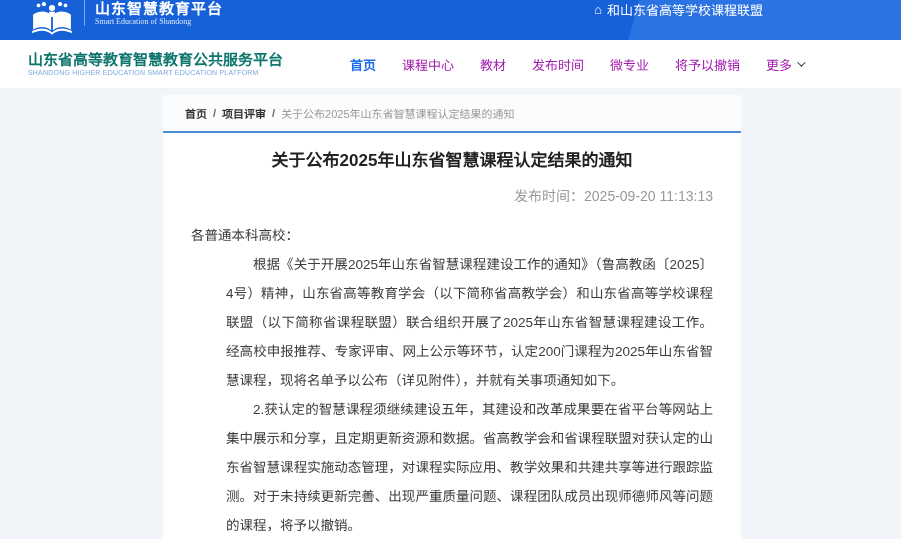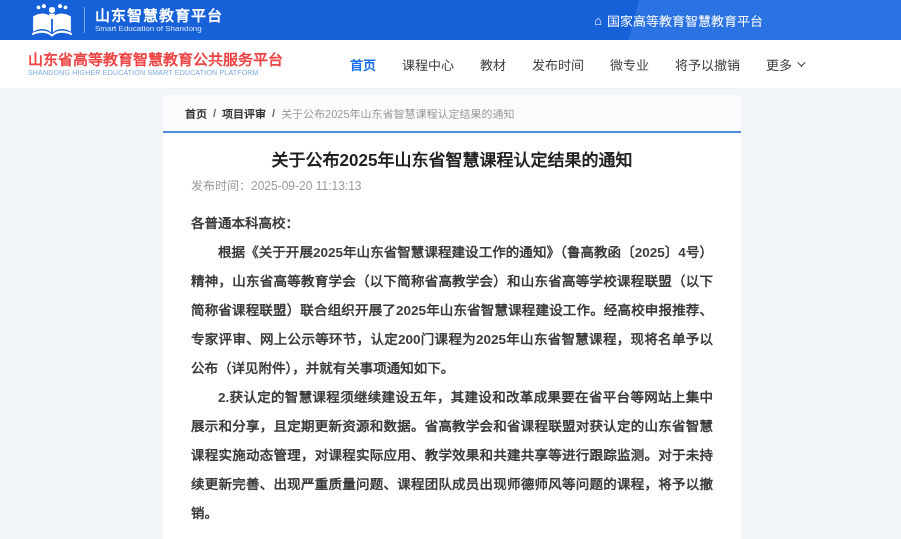--- a/index.html
+++ b/index.html
@@ -1,55 +1,55 @@
 <!DOCTYPE html>
 <html lang="zh-CN"><head>
 <meta charset="utf-8">
 <style>
   * { margin:0; padding:0; box-sizing:border-box; }
   html,body { width:901px; height:539px; overflow:hidden; background:#f1f4f8;
     font-family:"Liberation Sans","DejaVu Sans",sans-serif; }
 
   
   .topbar { height:40px; background:linear-gradient(105deg,#1660d8 70%,#2b72e2 70.2%);
-    display:flex; align-items:center; padding:0 0 0 28px; position:relative; }
+    display:flex; align-items:flex-start; padding:0 0 0 28px; position:relative; }
   .logo { width:48px; height:36px; display:flex; align-items:center; justify-content:center; }
   .topbar-divider { width:1px; height:26px; background:rgba(255,255,255,.45); margin:0 10px 0 8px; }
   .brand-cn { color:#fff; font-size:15px; font-weight:bold; letter-spacing:1px; line-height:17px; }
-  .brand-en { color:rgba(255,255,255,.85); font-size:8px; line-height:10px; }
+  .brand-en { color:rgba(255,255,255,.85); font-size:8px; line-height:10px;font-family:Liberation Serif, serif; }
   .national { margin-left:auto; margin-right:138px; display:flex; align-items:center;
     color:#fff; font-size:13px; gap:5px; cursor:pointer; }
   .home-glyph { font-size:13px; line-height:13px; color:#fff; }
 
   
   .siteheader { height:48px; background:#fff; display:flex; align-items:center; padding:0 0 0 28px; }
-  .site-cn { color:#ef4444; font-size:15px; font-weight:bold; line-height:17px; }
+  .site-cn { color:#0f766e; font-size:15px; font-weight:bold; line-height:17px; }
   .site-en { color:#7aa7e0; font-size:7px; line-height:9px; letter-spacing:.2px; }
   .nav { margin-left:auto; margin-right:98px; display:flex; align-items:center; gap:26px; }
-  .nav-item { font-size:13px; color:#404040; cursor:pointer; white-space:nowrap; display:flex; align-items:center; gap:5px; }
+  .nav-item { font-size:13px; color:#a21caf; cursor:pointer; white-space:nowrap; display:flex; align-items:center; gap:5px; }
   .nav-item.active { color:#1a6dea; font-weight:bold; }
   .chevron { width:6px; height:6px; border-right:1.5px solid #333; border-bottom:1.5px solid #333;
     transform:rotate(45deg) translateY(-2px); display:inline-block; }
 
   
   .main { height:451px; padding-top:7px; }
   .card { width:578px; margin-left:163px; background:#fff; min-height:444px; }
   .breadcrumb { background:#fbfcfd; padding:10px 22px; font-size:11px; color:#333;
     border-bottom:2px solid #4a90d9; display:flex; align-items:center; gap:6px; }
   .crumb { font-weight:bold; color:#333; cursor:pointer; white-space:nowrap; }
   .crumb-sep { color:#666; font-weight:bold; }
   .crumb-current { color:#999; font-weight:normal; white-space:nowrap; overflow:hidden; text-overflow:ellipsis; }
 
   .article { padding:16px 28px 20px 28px; }
   .article-title { text-align:center; font-size:17px; font-weight:bold; color:#222; line-height:24px; }
-  .publish { text-align:left; font-size:12px; color:#999; margin-top:3px; }
+  .publish { text-align:right; font-size:14px; color:#999; margin-top:12px; }
 
   .body-text { margin-top:16px; font-size:13.5px; color:#3c3c3c; }
-  .body-text p { line-height:29px; text-align:justify;font-weight:bold; }
-  .indent { text-indent:2em; }
+  .body-text p { line-height:29px; text-align:justify; }
+  .indent { text-indent:2em;margin-left:35px; }
 </style>
 </head>
 <body>
 
 <div class="topbar">
   <div class="logo">
     <svg width="46" height="36" viewBox="0 0 48 40">
       <g fill="#ffffff">
         <circle cx="9" cy="6" r="2.1"></circle>
         <circle cx="15" cy="4.6" r="2.3"></circle>
@@ -63,21 +63,21 @@
       </g>
     </svg>
   </div>
   <div class="topbar-divider"></div>
   <div>
     <div class="brand-cn">山东智慧教育平台</div>
     <div class="brand-en">Smart Education of Shandong</div>
   </div>
   <div class="national">
     <span class="home-glyph">⌂</span>
-    <span>国家高等教育智慧教育平台</span>
+    <span>和山东省高等学校课程联盟</span>
   </div>
 </div>
 
 <div class="siteheader">
   <div>
     <div class="site-cn">山东省高等教育智慧教育公共服务平台</div>
     <div class="site-en">SHANDONG HIGHER EDUCATION SMART EDUCATION PLATFORM</div>
   </div>
   <div class="nav">
     <span class="nav-item active">首页</span>

